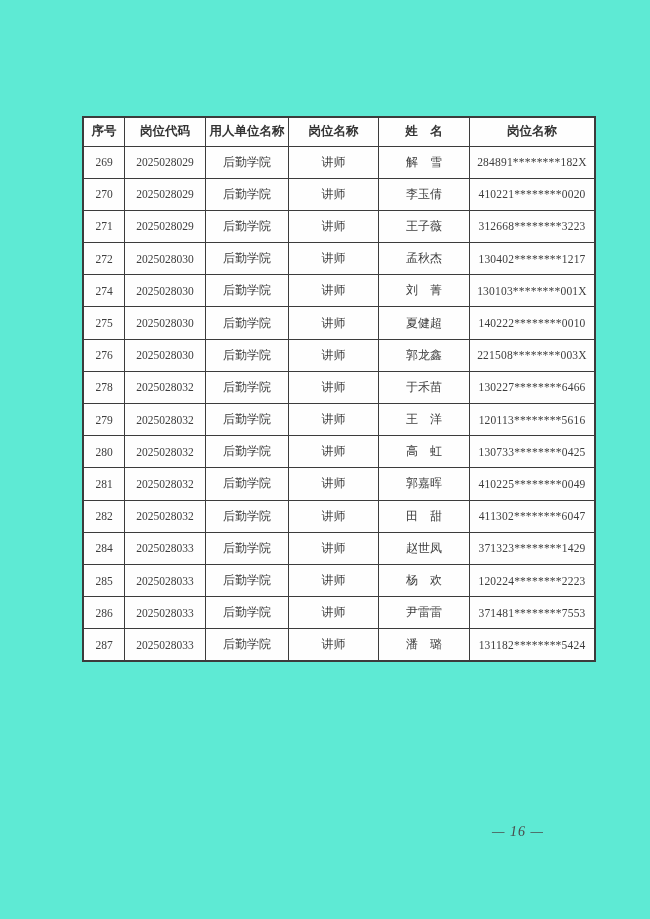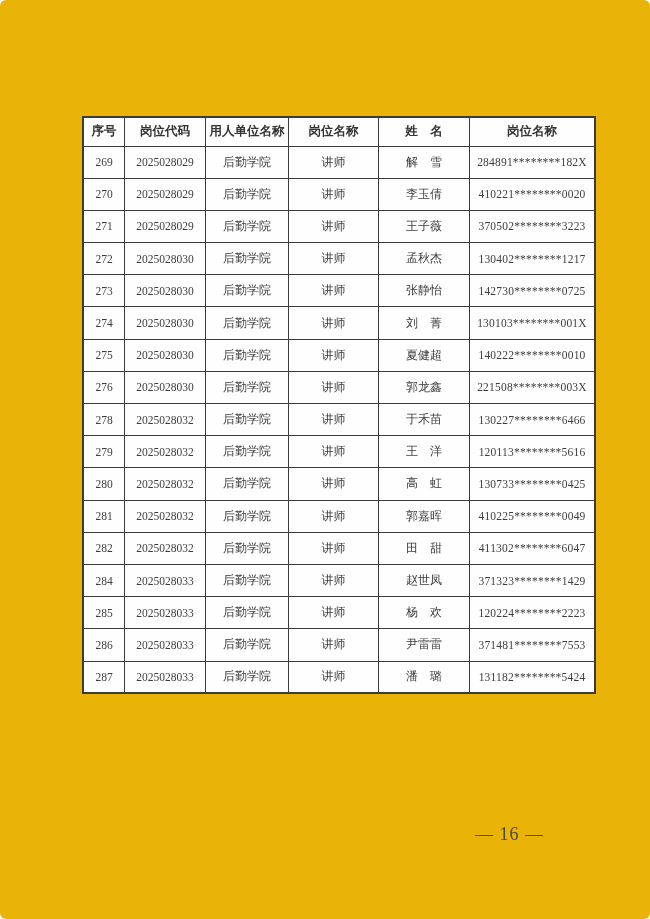--- a/index.html
+++ b/index.html
@@ -11,22 +11,21 @@
     height: 919px;
     position: relative;
     background: #fdfdfd;
     font-family: "Liberation Serif", "DejaVu Serif", serif;
     color: #3a3a3a;
     overflow: hidden;
   }
   .page {
     position: absolute;
     inset: 0;
-    background: #eab308;
-    border-radius: 6px;
+    background: #5eead4;
   }
   table.roster {
     position: absolute;
     left: 82px;
     top: 116px;
     width: 495px;
     border-collapse: collapse;
     table-layout: fixed;
     border: 2px solid #3c3c3c;
     background: #fefefe;
@@ -58,24 +57,25 @@
   table.roster th:nth-child(4), table.roster td:nth-child(4) { width: 85px; margin-left: 25px; }
   table.roster th:nth-child(5), table.roster td:nth-child(5) { width: 86px; }
   table.roster th:nth-child(6), table.roster td:nth-child(6) { width: 120px; }
   table.roster td:nth-child(6) { font-size: 11.5px; letter-spacing: 0.2px; }
   table.roster td:nth-child(1),
   table.roster td:nth-child(2) { font-size: 11.5px; }
   .page-footer {
     position: absolute;
     top: 824px;
     right: 106px;
-    font-size: 18px;
+    font-size: 14px;
     color: #4a4a4a;
     letter-spacing: 1px;
     font-family: "Liberation Serif", "DejaVu Serif", serif;
+    font-style: italic;
   }
 </style>
 </head>
 <body>
 
 <div class="page">
 
   <table class="roster">
     <thead>
       <tr id="header-row">
@@ -103,39 +103,31 @@
           <td>讲师</td>
           <td>李玉倩</td>
           <td>410221********0020</td>
         </tr>
         <tr>
           <td>271</td>
           <td>2025028029</td>
           <td>后勤学院</td>
           <td>讲师</td>
           <td>王子薇</td>
-          <td>370502********3223</td>
+          <td>312668********3223</td>
         </tr>
         <tr>
           <td>272</td>
           <td>2025028030</td>
           <td>后勤学院</td>
           <td>讲师</td>
           <td>孟秋杰</td>
           <td>130402********1217</td>
         </tr>
         <tr>
-          <td>273</td>
-          <td>2025028030</td>
-          <td>后勤学院</td>
-          <td>讲师</td>
-          <td>张静怡</td>
-          <td>142730********0725</td>
-        </tr>
-        <tr>
           <td>274</td>
           <td>2025028030</td>
           <td>后勤学院</td>
           <td>讲师</td>
           <td>刘　菁</td>
           <td>130103********001X</td>
         </tr>
         <tr>
           <td>275</td>
           <td>2025028030</td>

